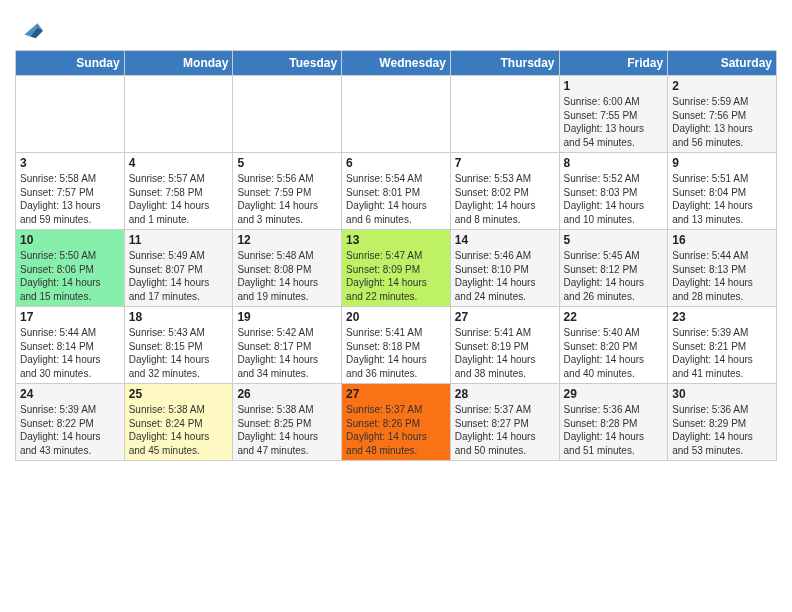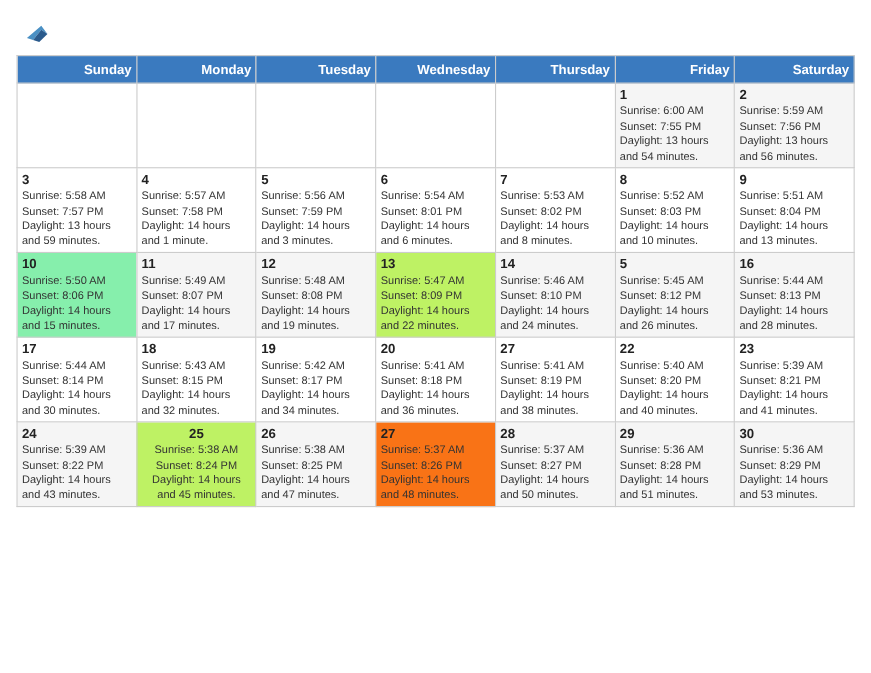--- a/index.html
+++ b/index.html
@@ -231,21 +231,21 @@
         <td style="background: rgb(255, 255, 255);">
           <span class="day-num">23</span>
           <div class="cell-content">Sunrise: 5:39 AM<br>Sunset: 8:21 PM<br>Daylight: 14 hours<br>and 41 minutes.</div>
         </td>
       </tr>
       <tr>
         <td style="background: rgb(245, 245, 245);">
           <span class="day-num">24</span>
           <div class="cell-content">Sunrise: 5:39 AM<br>Sunset: 8:22 PM<br>Daylight: 14 hours<br>and 43 minutes.</div>
         </td>
-        <td style="background: #bef264; text-align: center;">
+        <td style="background: #fef9c3;">
           <span class="day-num">25</span>
           <div class="cell-content">Sunrise: 5:38 AM<br>Sunset: 8:24 PM<br>Daylight: 14 hours<br>and 45 minutes.</div>
         </td>
         <td style="background: rgb(245, 245, 245);">
           <span class="day-num">26</span>
           <div class="cell-content">Sunrise: 5:38 AM<br>Sunset: 8:25 PM<br>Daylight: 14 hours<br>and 47 minutes.</div>
         </td>
         <td style="background: #f97316;">
           <span class="day-num">27</span>
           <div class="cell-content">Sunrise: 5:37 AM<br>Sunset: 8:26 PM<br>Daylight: 14 hours<br>and 48 minutes.</div>

